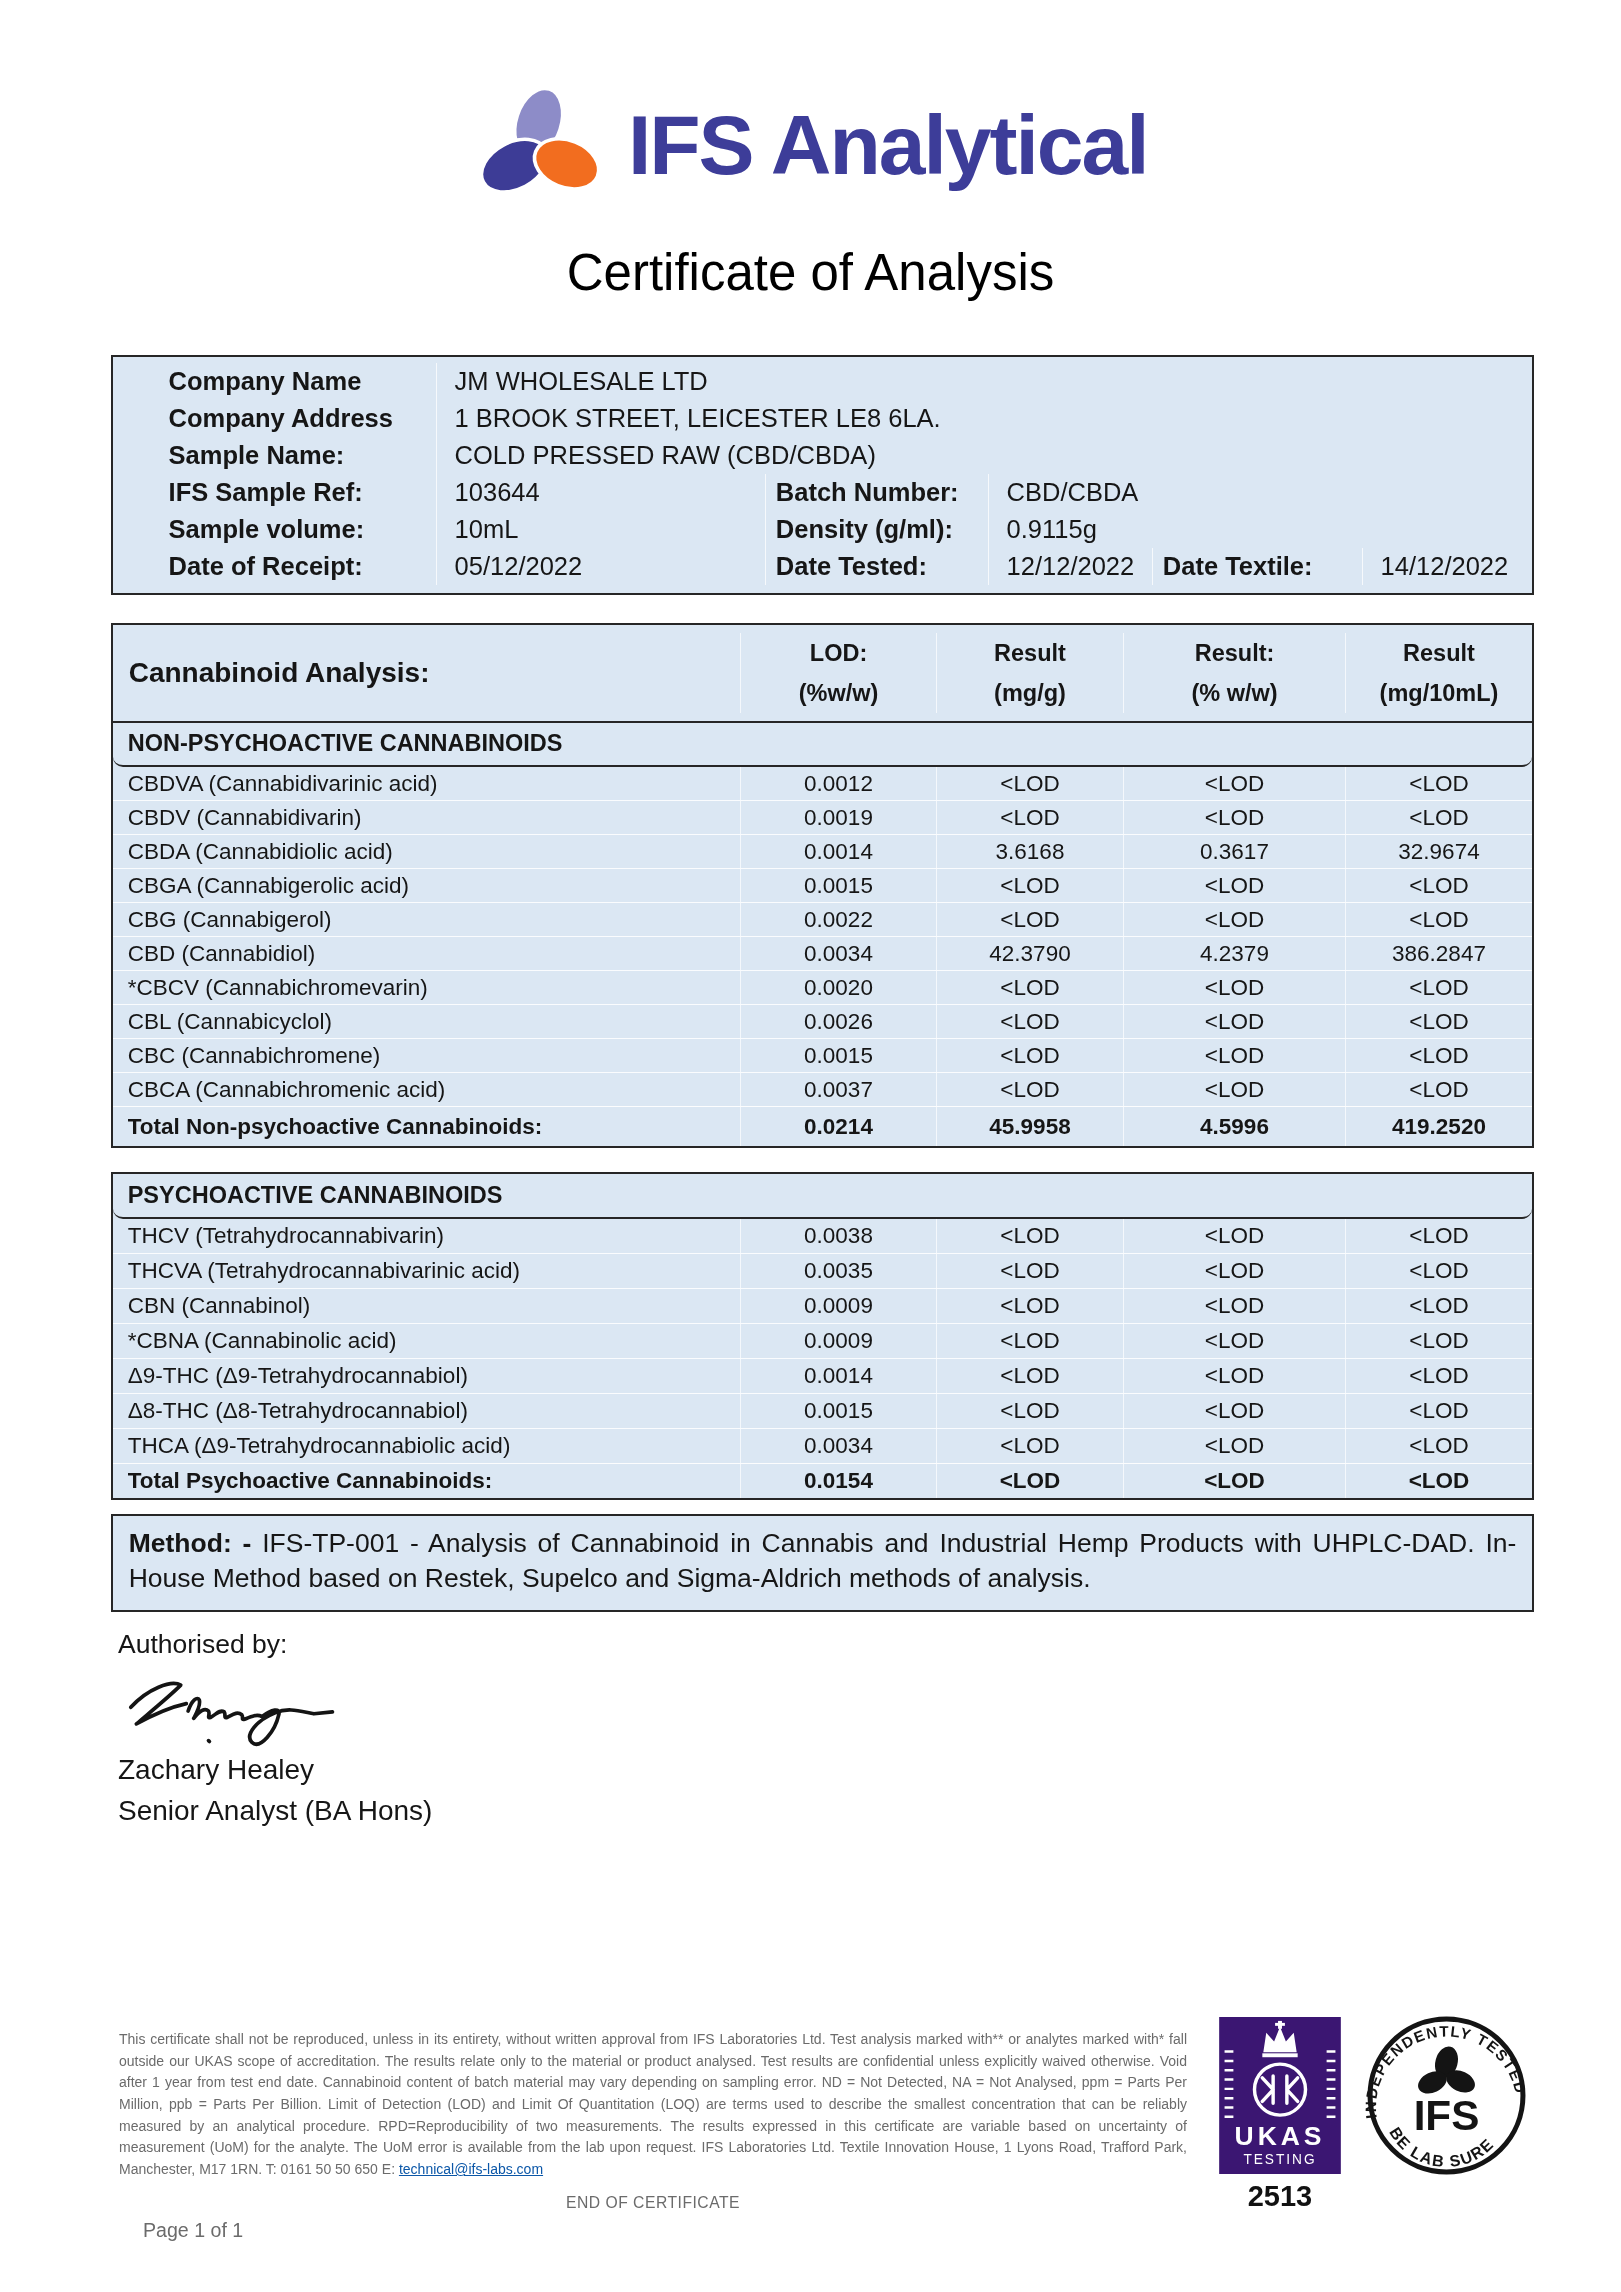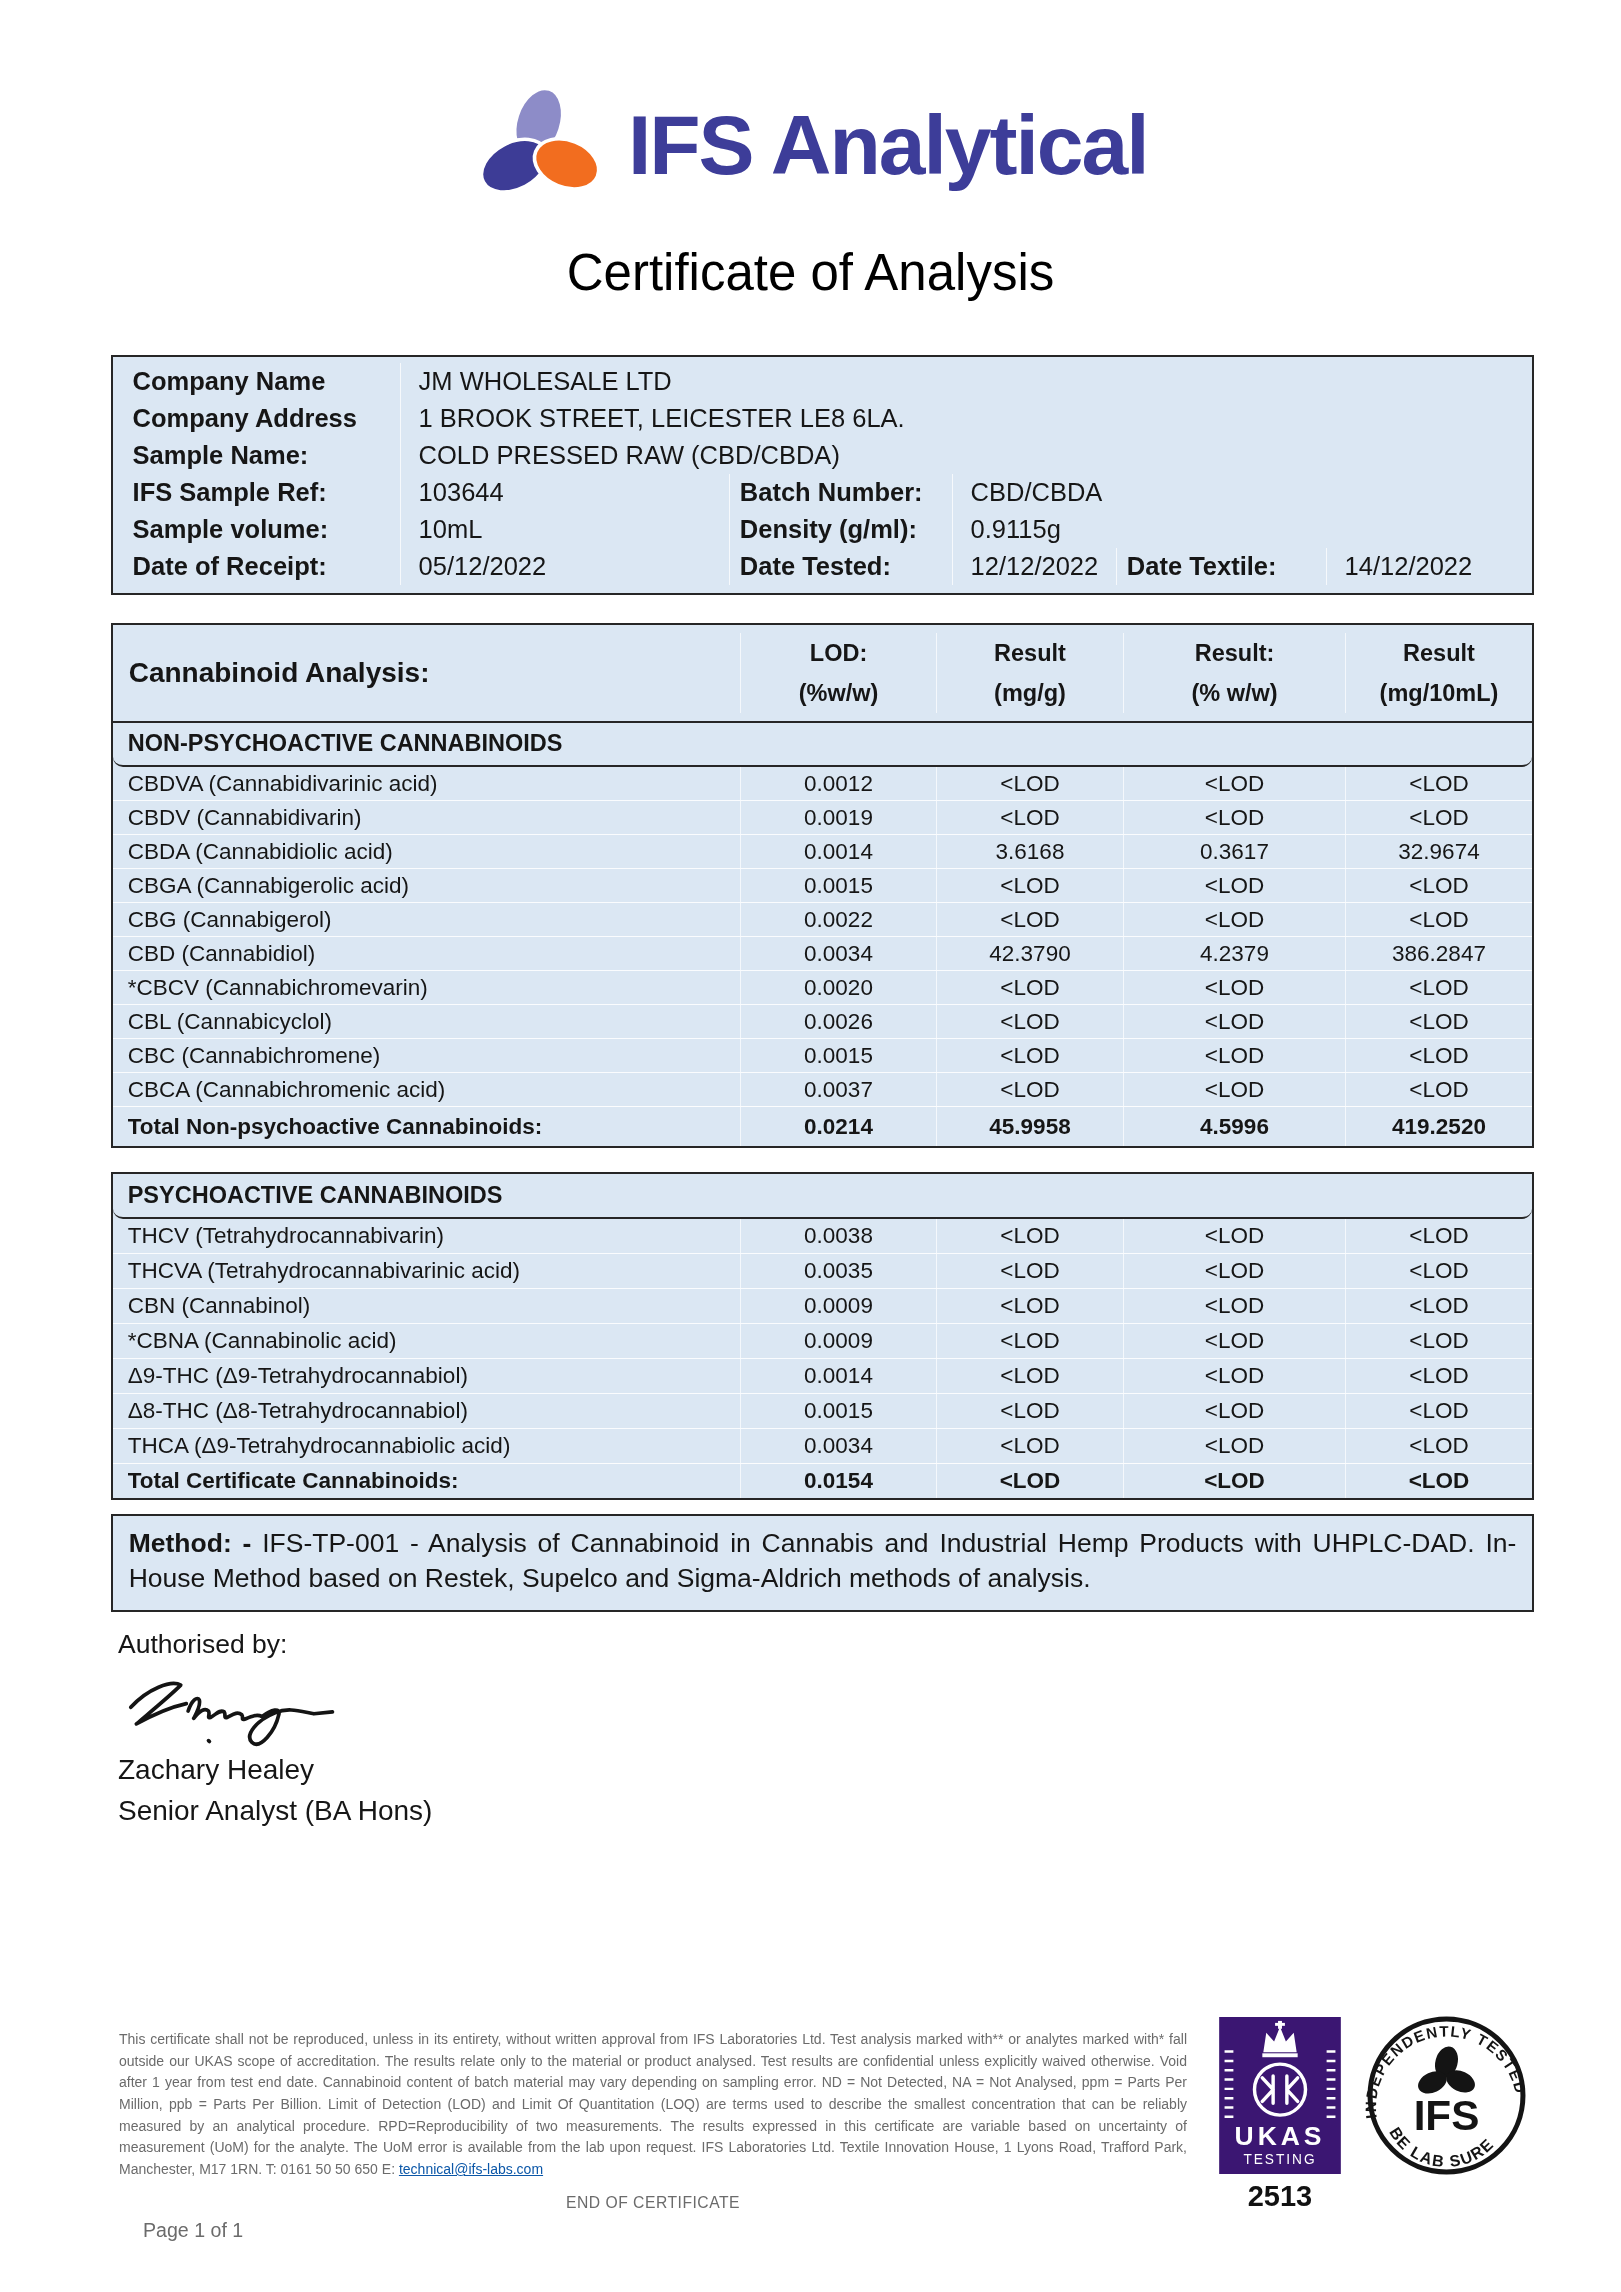--- a/index.html
+++ b/index.html
@@ -7,21 +7,21 @@
         font-family:"Liberation Sans",sans-serif;color:#161616;margin:0 auto;overflow:hidden;}
 
   
   .logo-row{position:absolute;top:84px;left:0;width:100%;display:flex;justify-content:center;align-items:center;gap:19.6px;}
   .logo-text{font-size:84px;font-weight:bold;color:#3d3d99;letter-spacing:-2px;}
   .doc-title{position:absolute;top:243px;left:0;width:100%;text-align:center;font-size:51px;color:#000;}
 
   
   .info-table{position:absolute;left:111px;top:355px;width:1423px;box-sizing:border-box;
               background:#dbe7f3;border:2px solid #262626;padding:5.9px 0 7.8px 0;}
-  .irow{display:grid;grid-template-columns:287px 329px 223px 164px 210px 1fr;min-height:37px;align-items:center;font-size:25.5px;}
+  .irow{display:grid;grid-template-columns:287px 329px 223px 164px 210px 1fr;min-height:37px;align-items:center;font-size:25.5px;margin-left:36px;}
   .il,.il2,.il3{font-weight:bold;}
   .il{padding-left:19.6px;}
   .iv,.iv2,.iv3{padding-left:17.6px;}
   .il2,.il3{padding-left:9.8px;}
   .iv,.il2,.iv2,.il3,.iv3{border-left:1px solid rgba(255,255,255,0.75);height:100%;display:flex;align-items:center;box-sizing:border-box;}
   .span-all{grid-column:2/-1;}
   .span-2{grid-column:4/-1;}
 
   
   .atable{position:absolute;left:111px;width:1423px;box-sizing:border-box;background:#dbe7f3;border:2px solid #262626;}
@@ -262,21 +262,21 @@
       </div>
         <div class="trow grid5">
         <div class="cname">THCA (Δ9-Tetrahydrocannabiolic acid)</div>
         <div class="cval">0.0034</div>
         <div class="cval">&lt;LOD</div>
         <div class="cval">&lt;LOD</div>
         <div class="cval">&lt;LOD</div>
       </div>
       </div>
     <div class="trow grid5 total">
-      <div class="cname">Total Certificate Cannabinoids:</div>
+      <div class="cname">Total Psychoactive Cannabinoids:</div>
       <div class="cval">0.0154</div>
       <div class="cval">&lt;LOD</div>
       <div class="cval">&lt;LOD</div>
       <div class="cval">&lt;LOD</div>
     </div>
   </div>
 
   <div class="method-box">
     <span class="method-label">Method: -</span><span> IFS-TP-001 - Analysis of Cannabinoid in Cannabis and Industrial Hemp Products with UHPLC-DAD. In-House Method based on Restek, Supelco and Sigma-Aldrich methods of analysis.</span>
   </div>

